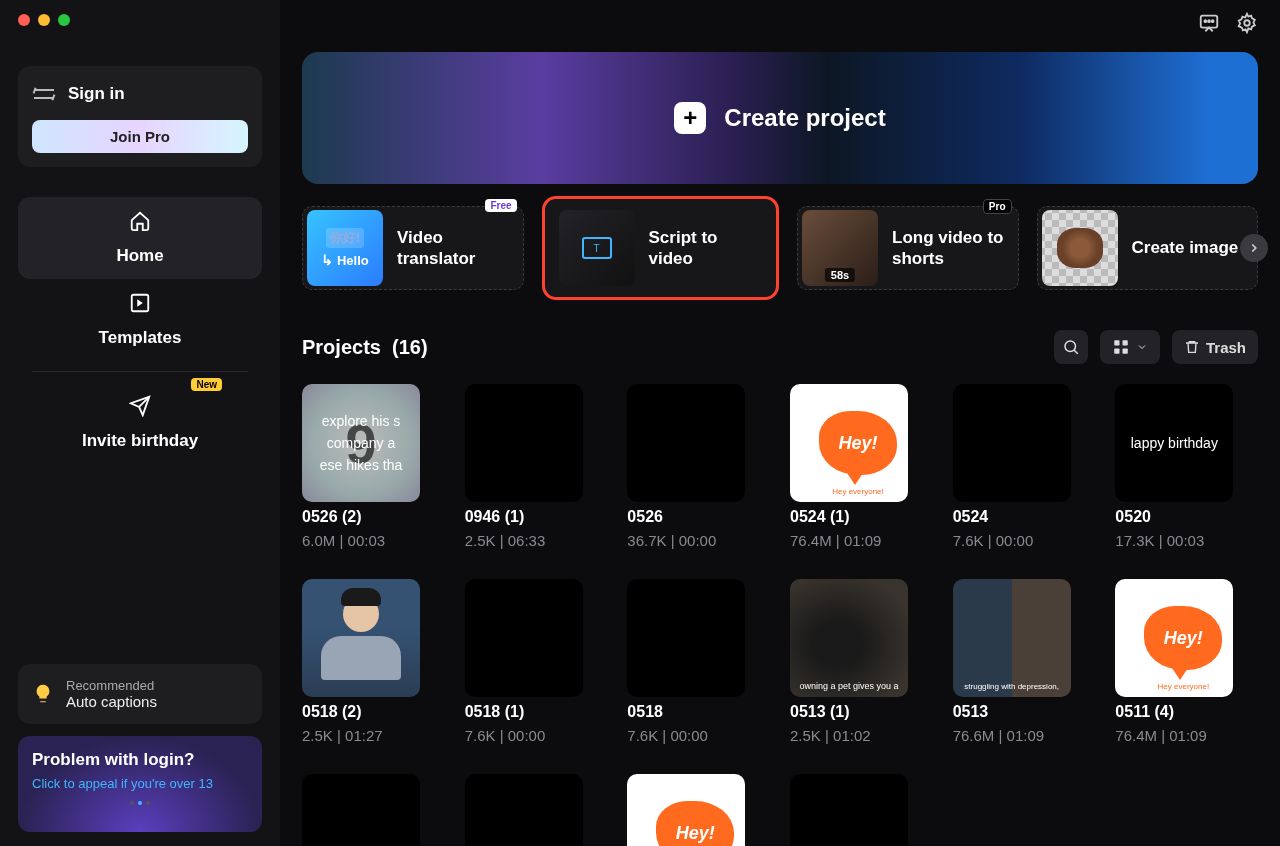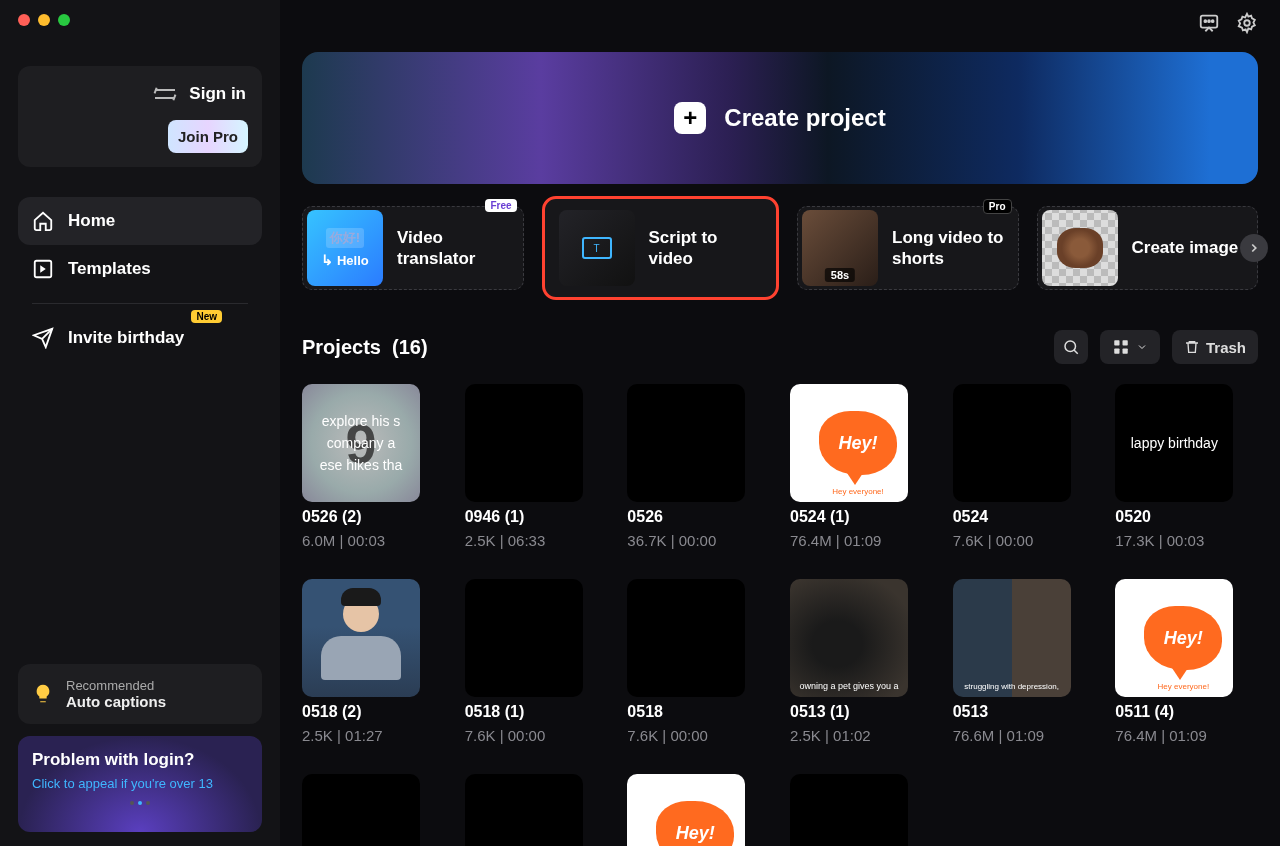--- a/index.html
+++ b/index.html
@@ -3,37 +3,37 @@
 <meta charset="utf-8">
 <style>
 * { margin: 0; padding: 0; box-sizing: border-box; font-family: -apple-system, BlinkMacSystemFont, "Segoe UI", sans-serif; }
 body { background: #0c0c0f; color: #fff; width: 1280px; height: 846px; overflow: hidden; display: flex; }
 .sidebar { width: 280px; background: #131316; display: flex; flex-direction: column; padding: 14px 18px 14px 18px; position: relative; }
 .traffic-lights { display: flex; gap: 8px; margin-bottom: 40px; }
 .tl { width: 12px; height: 12px; border-radius: 50%; }
 .tl-r { background: #ff5f57; }
 .tl-y { background: #febc2e; }
 .tl-g { background: #28c840; }
-.signin-box { background: #1e1e21; border-radius: 12px; padding: 14px 14px; display: flex; flex-direction: column; gap: 12px; margin-bottom: 30px; align-items: flex-end; }
+.signin-box { background: #1e1e21; border-radius: 12px; padding: 14px 14px; display: flex; flex-direction: column; gap: 12px; margin-bottom: 30px; }
 .signin-row { display: flex; align-items: center; gap: 14px; padding: 4px 2px; }
 .signin-icon { width: 20px; height: 10px; border-top: 2px solid #bbb; border-bottom: 2px solid #bbb; position: relative; }
 .signin-icon::before { content: ""; position: absolute; left: 50%; top: 50%; width: 18px; height: 6px; border-left: 2px solid #bbb; border-right: 2px solid #bbb; transform: translate(-50%, -50%) rotate(20deg); }
 .signin-label { font-size: 17px; font-weight: 600; color: #fff; }
 .joinpro { background: linear-gradient(90deg, #cfe5ff, #e7d5ff, #d5f5ff); color: #222; font-weight: 700; font-size: 15px; border: none; border-radius: 8px; padding: 8px 10px; cursor: pointer; }
-.nav-item { display: flex; align-items: center; gap: 14px; padding: 13px 14px; border-radius: 12px; font-size: 17px; font-weight: 600; color: #fff; cursor: pointer; position: relative; }
+.nav-item { display: flex; align-items: center; gap: 14px; padding: 13px 14px; border-radius: 12px; font-size: 17px; font-weight: 600; color: #fff; cursor: pointer; position: relative; flex-direction: column; }
 .nav-item.active { background: #232327; }
 .nav-icon { width: 22px; height: 22px; display: flex; align-items: center; justify-content: center; }
 .divider { height: 1px; background: #2a2a2e; margin: 10px 14px; }
 .new-badge { position: absolute; right: 40px; top: -4px; background: #ffcc33; color: #000; font-size: 10px; font-weight: 700; padding: 1px 5px; border-radius: 4px; }
 .sidebar-bottom { margin-top: auto; display: flex; flex-direction: column; gap: 12px; }
 .rec-box { background: #1e1e21; border-radius: 12px; padding: 14px; display: flex; gap: 12px; align-items: center; }
 .rec-bulb { width: 22px; height: 22px; color: #ffcc44; }
 .rec-texts { display: flex; flex-direction: column; }
 .rec-label { font-size: 13px; color: #aaa; }
-.rec-value { font-size: 15px; color: #eee; font-weight: 700; }
+.rec-value { font-size: 15px; color: #eee; font-weight: 400; }
 .login-box { border-radius: 12px; padding: 14px; background: radial-gradient(ellipse at bottom, #5a3fbf 0%, #2a2252 70%); position: relative; overflow: hidden; min-height: 96px; }
 .login-title { font-size: 17px; font-weight: 600; color: #fff; margin-bottom: 6px; }
 .login-sub { font-size: 13px; color: #3fb6ff; line-height: 1.3; }
 .login-dots { display: flex; gap: 4px; justify-content: center; margin-top: 8px; }
 .login-dot { width: 4px; height: 4px; border-radius: 50%; background: #555; }
 .login-dot.active { background: #3fb6ff; }
 
 .main { flex: 1; padding: 14px 22px 0 22px; position: relative; overflow: hidden; }
 .top-icons { position: absolute; right: 22px; top: 12px; display: flex; gap: 16px; }
 .top-icon { width: 22px; height: 22px; color: #ccc; cursor: pointer; }

